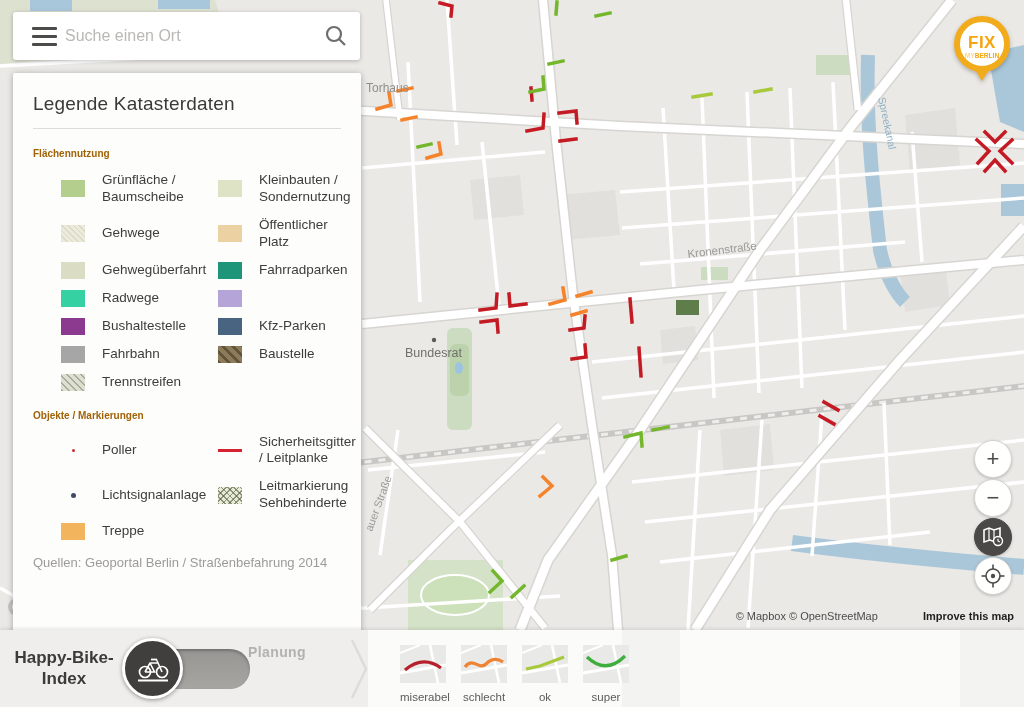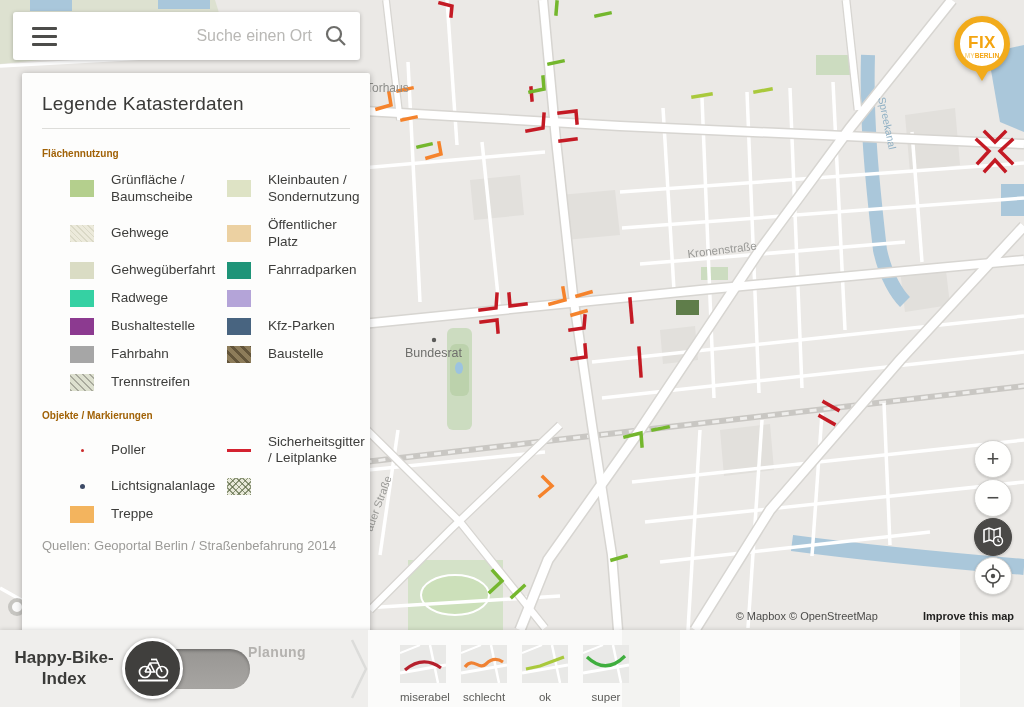--- a/index.html
+++ b/index.html
@@ -8,27 +8,27 @@
   .stage { position:relative; width:1024px; height:707px; background:#ebe9e6; overflow:hidden; }
 
   
   .map { position:absolute; inset:0; z-index:0; }
 
   
   .searchbar { position:absolute; left:13px; top:12px; width:347px; height:48px; background:#fff;
     border-radius:3px; box-shadow:0 1px 4px rgba(0,0,0,.25); display:flex; align-items:center; z-index:10; }
   .hamburger { width:52px; display:flex; flex-direction:column; gap:5px; padding-left:19px; cursor:pointer; }
   .hamburger span { display:block; width:25px; height:3px; background:#4c4c4a; border-radius:1px; }
-  .search-input { flex:1; border:none; outline:none; font-size:16px; color:#000000; text-align:right;
+  .search-input { flex:1; border:none; outline:none; font-size:16px; color:#000000; text-align:left;
     font-family:"Liberation Sans",sans-serif; background:transparent; }
   .search-input::placeholder { color:#b9b8b5; }
   .search-icon { width:48px; display:flex; justify-content:center; }
 
   
-  .panel { position:absolute; left:22px; top:73px; width:348px; height:612px; background:#fdfdfc;
+  .panel { position:absolute; left:13px; top:73px; width:348px; height:612px; background:#fdfdfc;
     border-radius:2px; box-shadow:0 1px 6px rgba(0,0,0,.3); z-index:9; padding:20px 20px 0 20px; overflow:hidden; }
   .panel h1 { font-size:19px; font-weight:400; color:#3a3a38; letter-spacing:.2px; }
   .panel .rule { height:1px; background:#ddddda; margin:13px 0 0 0; }
   .panel h2 { font-size:10px; font-weight:700; color:#a16207; margin-top:19px; }
   .lgrid { display:grid; grid-template-columns:151px 1fr; column-gap:6px; row-gap:11px; margin-top:13px; align-items:center; }
   .litem { display:flex; align-items:center; gap:17px; min-height:17px;margin-left:28px; }
   .swatch { width:24px; height:17px; flex:0 0 24px; }
   .texture-subtle { background-image:repeating-linear-gradient(45deg, rgba(185,185,160,.35) 0 1px, transparent 1px 4px); }
   .hatch-diag { background-image:repeating-linear-gradient(45deg, rgba(125,125,115,.55) 0 1.5px, transparent 1.5px 5px); }
   .hatch-dark { background-image:repeating-linear-gradient(45deg, rgba(64,52,32,.55) 0 2.5px, transparent 2.5px 7px); }
@@ -331,20 +331,21 @@
           <span class="lbl">Sicherheitsgitter / Leitplanke</span>
         </div>
     <div class="litem">
           <span class="markerbox">
             <span class="dot-m" style="background-color: rgb(61, 74, 102);"></span>
           </span>
           <span class="lbl">Lichtsignalanlage</span>
         </div>
     <div class="litem">
           <span class="swatch hatch-cross" style="background-color: rgb(232, 233, 217);"></span>
+          <span class="lbl">Leitmarkierung Sehbehinderte</span>
         </div>
     <div class="litem">
           <span class="swatch" style="background-color: rgb(243, 180, 94);"></span>
           <span class="lbl">Treppe</span>
         </div>
     <div class="litem"></div>
   </div>
   <div class="source">Quellen: Geoportal Berlin / Straßenbefahrung 2014</div>
   <div class="next-title">Legende Unfälle</div>
 </div>

